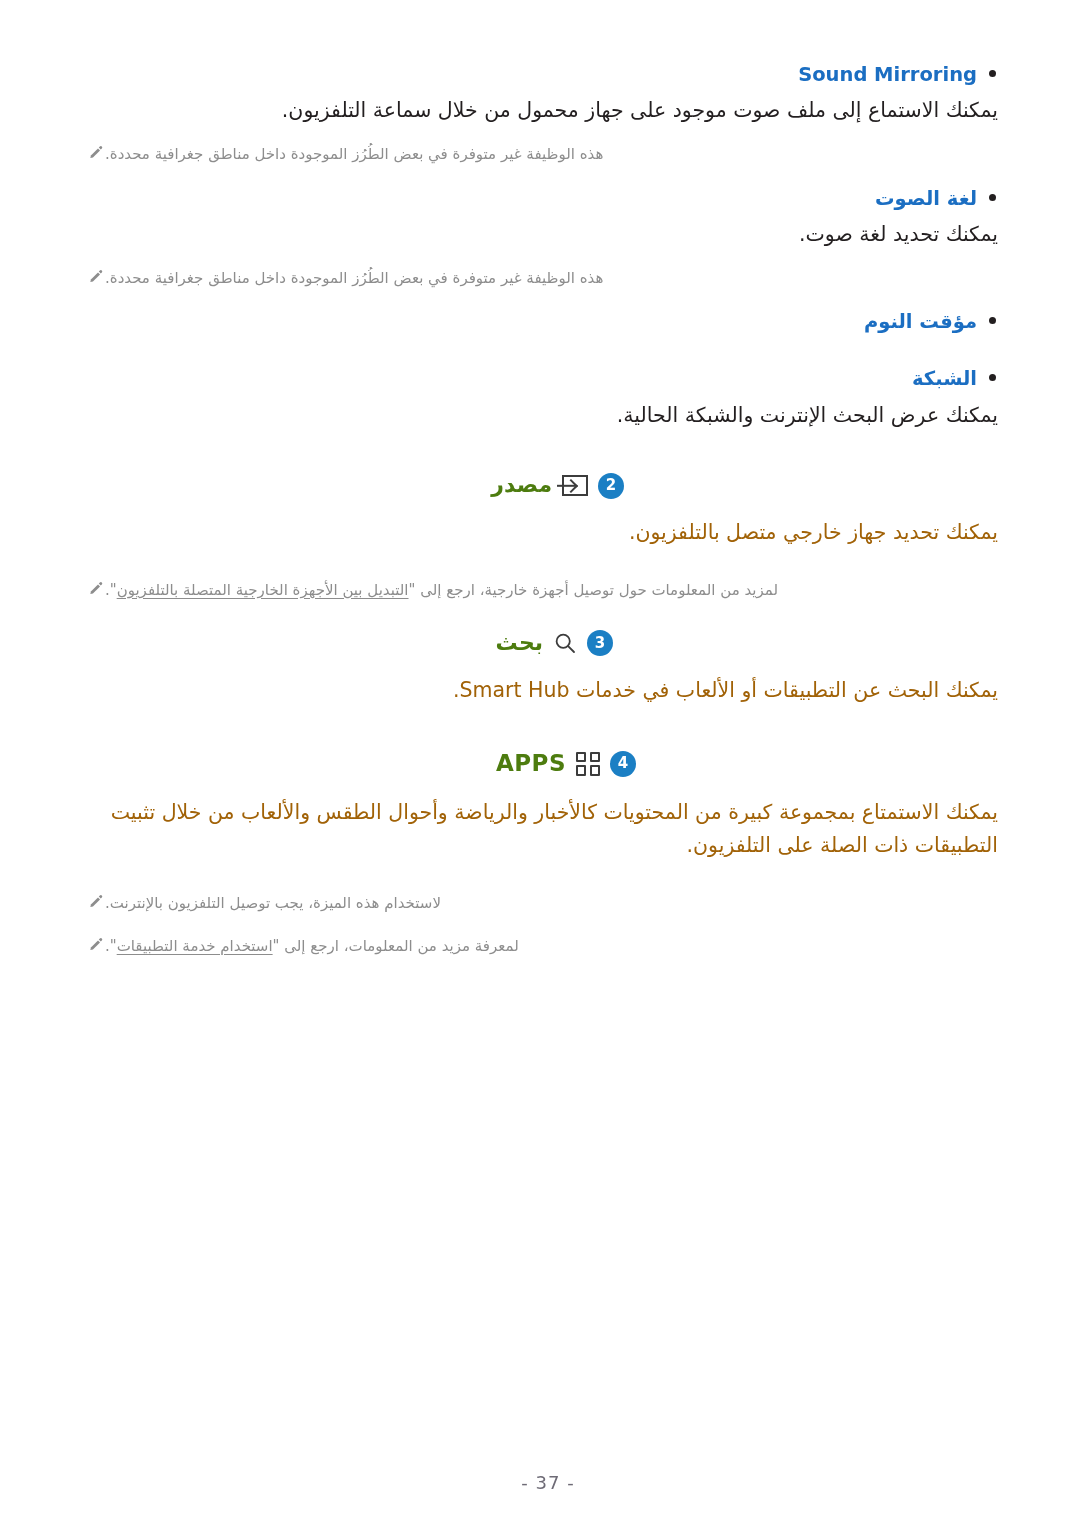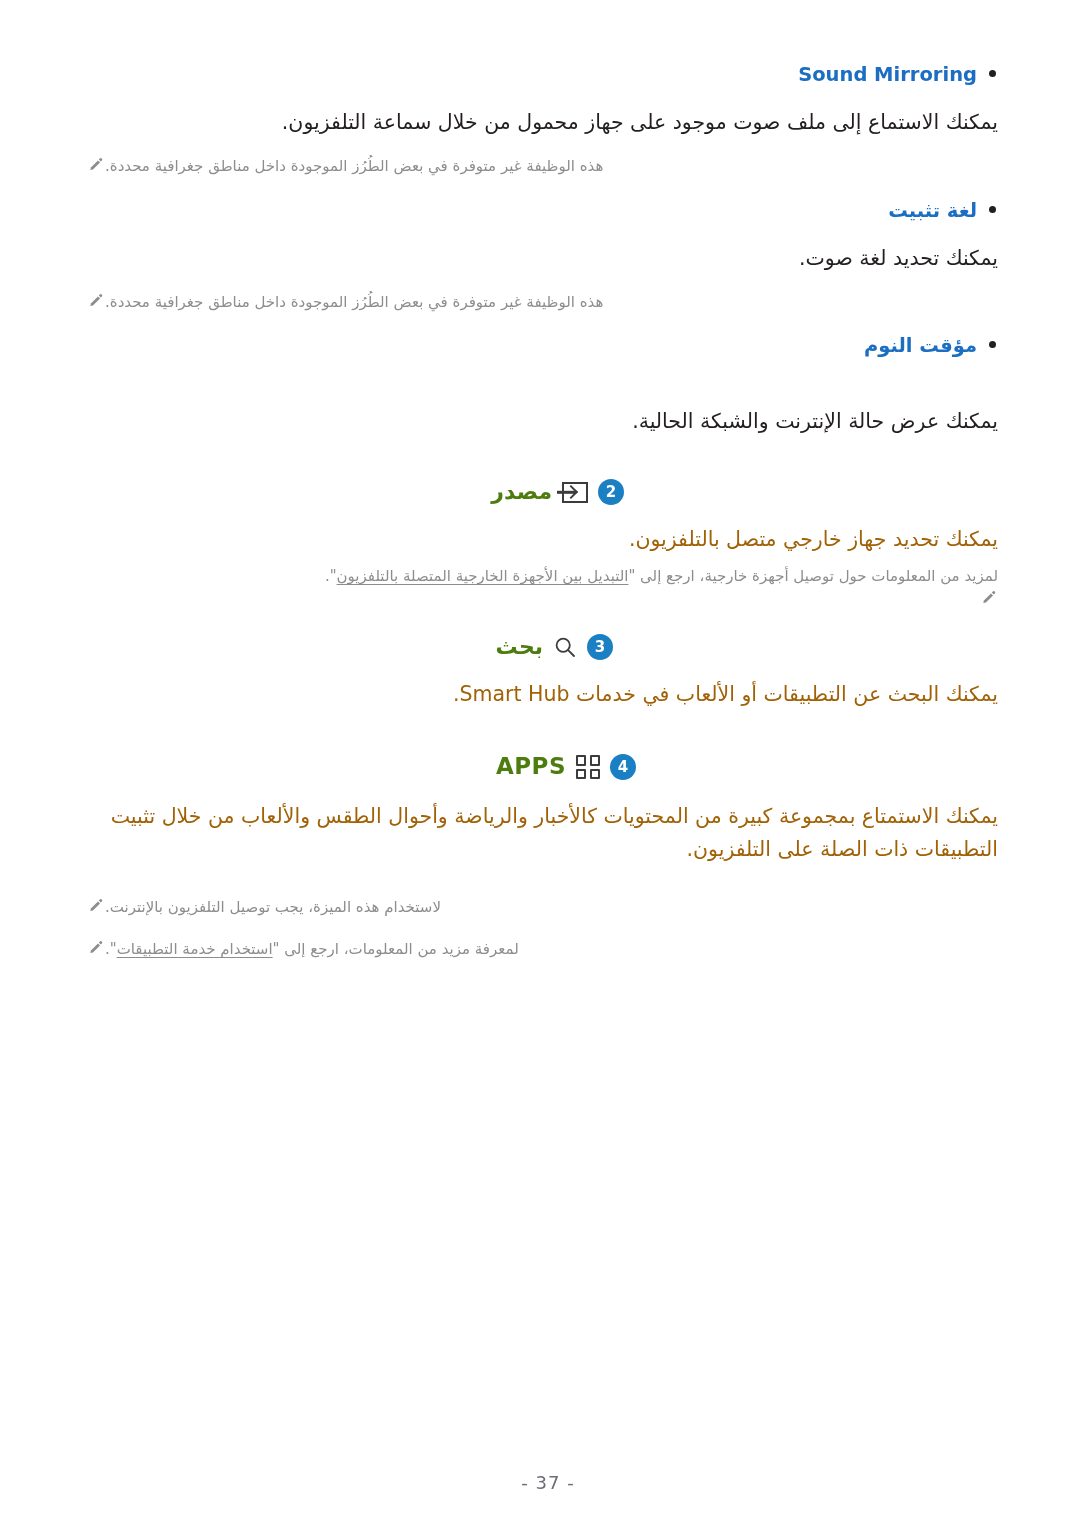--- a/index.html
+++ b/index.html
@@ -57,21 +57,21 @@
     white-space: nowrap;
   }
   .bullet-title.latin {
     font-family: "DejaVu Sans", "Liberation Sans", sans-serif;
     font-weight: 600;
   }
   .bullet-desc {
     font-size: 20.5px;
     line-height: 1.55;
     color: #231f20;
-    margin-top: 18px;
+    margin-top: 6px;
     padding-left: 6px;
     text-align: right;
   }
 
   
   .note {
     display: flex;
     flex-direction: row;
     align-items: flex-start;
     justify-content: flex-end;
@@ -229,21 +229,21 @@
       <svg viewBox="0 0 24 24" width="17" height="17" aria-hidden="true">
         <path d="M3 18.5 L15.2 6.3 L18.7 9.8 L6.5 22 L2 23 Z" fill="#8d8d8d" transform="translate(0,-2) scale(0.82) translate(2,2)"></path>
         <path d="M16.6 4.9 L18.4 3.1 A2.4 2.4 0 0 1 21.8 6.5 L20 8.3 Z" fill="#8d8d8d" transform="translate(0,-2) scale(0.82) translate(2,2)"></path>
       </svg>
     </span>
   </div>
 
   <div class="bullet-block">
     <div class="bullet-head">
       <span class="bullet-dot"></span>
-      <span class="bullet-title">لغة تثبيت</span>
+      <span class="bullet-title">لغة الصوت</span>
     </div>
     <div class="bullet-desc">يمكنك تحديد لغة صوت.</div>
   </div>
   <div class="note">
     <span class="note-text">هذه الوظيفة غير متوفرة في بعض الطُرُز الموجودة داخل مناطق جغرافية محددة.</span>
     <span class="pencil-icon">
       <svg viewBox="0 0 24 24" width="17" height="17" aria-hidden="true">
         <path d="M3 18.5 L15.2 6.3 L18.7 9.8 L6.5 22 L2 23 Z" fill="#8d8d8d" transform="translate(0,-2) scale(0.82) translate(2,2)"></path>
         <path d="M16.6 4.9 L18.4 3.1 A2.4 2.4 0 0 1 21.8 6.5 L20 8.3 Z" fill="#8d8d8d" transform="translate(0,-2) scale(0.82) translate(2,2)"></path>
       </svg>
@@ -253,33 +253,37 @@
   <div class="bullet-block">
     <div class="bullet-head">
       <span class="bullet-dot"></span>
       <span class="bullet-title">مؤقت النوم</span>
     </div>
   </div>
 
   <div class="spacer-md"></div>
 
   <div class="bullet-block">
-    <div class="bullet-desc">يمكنك عرض حالة الإنترنت والشبكة الحالية.</div>
+    <div class="bullet-head">
+      <span class="bullet-dot"></span>
+      <span class="bullet-title">الشبكة</span>
+    </div>
+    <div class="bullet-desc">يمكنك عرض البحث الإنترنت والشبكة الحالية.</div>
   </div>
 
   <div class="section" style="margin-top:40px;">
     <div class="section-head" style="justify-content:flex-start;padding-right:374px;">
       <span class="badge">2</span>
       <span class="section-icon">
         <span class="icon-source"></span>
       </span>
       <span class="section-title">مصدر</span>
     </div>
     <div class="section-desc">يمكنك تحديد جهاز خارجي متصل بالتلفزيون.</div>
-    <div class="note" style="margin-top:10px;flex-direction:column;">
+    <div class="note" style="margin-top:30px;">
       <span class="note-text"><span>لمزيد من المعلومات حول توصيل أجهزة خارجية، ارجع إلى "</span><span class="link">التبديل بين الأجهزة الخارجية المتصلة بالتلفزيون</span><span>".</span></span>
       <span class="pencil-icon">
         <svg viewBox="0 0 24 24" width="17" height="17" aria-hidden="true">
           <path d="M3 18.5 L15.2 6.3 L18.7 9.8 L6.5 22 L2 23 Z" fill="#8d8d8d" transform="translate(0,-2) scale(0.82) translate(2,2)"></path>
           <path d="M16.6 4.9 L18.4 3.1 A2.4 2.4 0 0 1 21.8 6.5 L20 8.3 Z" fill="#8d8d8d" transform="translate(0,-2) scale(0.82) translate(2,2)"></path>
         </svg>
       </span>
     </div>
   </div>
 

